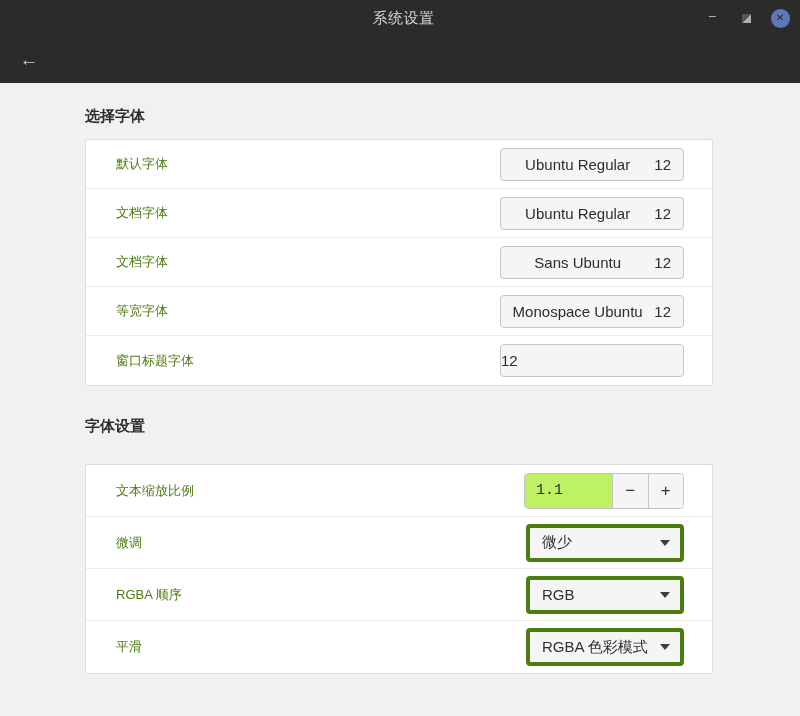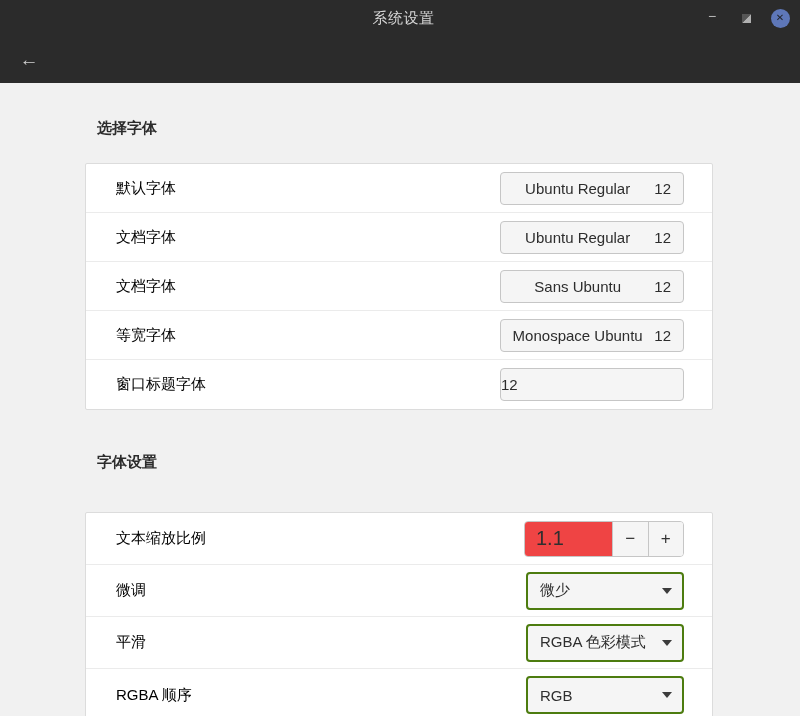--- a/index.html
+++ b/index.html
@@ -41,40 +41,40 @@
   }
   .back-button {
     color: #d2d2d2; font-size: 19px; line-height: 1;
     width: 26px; height: 26px; display: flex; align-items: center; justify-content: center;
   }
 
   
   .content { padding: 0 85px; }
   .section-heading {
     font-size: 15px; font-weight: bold; color: #2c2c2c;
-    margin: 12px; padding: 0;
+    margin: 0; padding: 0;
   }
   .heading-1 { padding-top: 24px; padding-bottom: 13px; }
   .heading-2 { padding-top: 31px; padding-bottom: 28px; }
 
   .panel {
     width: 628px; background: #ffffff;
     border: 1px solid #dcdcdc; border-radius: 2px;
     box-sizing: border-box;
   }
   .row {
     display: flex; align-items: center; justify-content: space-between;
     padding: 0 28px 0 30px;
     border-bottom: 1px solid #ebebeb;
     box-sizing: border-box;
   }
   .row:last-child { border-bottom: none; }
   .panel-fonts .row { height: 49px; }
   .panel-settings .row { height: 52px; }
-  .row-label { font-size: 15px; color: #000000; }
+  .row-label { font-size: 13px; color: #4d7c0f; }
 
   
   .font-button {
     width: 184px; height: 33px;
     background: #f5f5f5;
     border: 1px solid #c6c6c6; border-radius: 4px;
     display: flex; align-items: center;
     box-sizing: border-box;
     font-size: 15px; color: #2d2d2d;
     cursor: default;
@@ -84,37 +84,37 @@
 
   
   .spinbox {
     width: 160px; height: 36px;
     border: 1px solid #c6c6c6; border-radius: 4px;
     display: flex; box-sizing: border-box; overflow: hidden;
     background: #ffffff;
   }
   .spin-entry {
     width: 87px; border: none; outline: none;
-    font-family: Liberation Sans, sans-serif;
-    font-size: 20px; color: #2f2f2f;
-    padding: 0 0 0 11px; background: #ef4444;
+    font-family: Liberation Mono, monospace;
+    font-size: 15px; color: #2f2f2f;
+    padding: 0 0 0 11px; background: #bef264;
     box-sizing: border-box;
   }
   .spin-btn {
     width: 36px; display: flex; align-items: center; justify-content: center;
     background: #f5f5f5; border-left: 1px solid #c6c6c6;
     font-size: 17px; color: #333333; user-select: none;
     box-sizing: border-box;
   }
 
   
   .dropdown {
     width: 158px; height: 38px;
     background: #f5f5f5;
-    border: 2px solid #4d7c0f; border-radius: 4px;
+    border: 4px solid #4d7c0f; border-radius: 4px;
     display: flex; align-items: center;
     box-sizing: border-box; padding: 0 10px 0 12px;
     font-size: 15px; color: #2f2f2f; cursor: default;
   }
   .dropdown-value { flex: 1; white-space: nowrap; overflow: hidden; }
   .caret-down {
     width: 0; height: 0; flex: none;
     border-left: 5px solid transparent;
     border-right: 5px solid transparent;
     border-top: 6px solid #3c3c3c;
@@ -208,30 +208,30 @@
 
     <div class="row">
       <span class="row-label">微调</span>
       <div class="dropdown">
         <span class="dropdown-value">微少</span>
         <span class="caret-down"></span>
       </div>
     </div>
 
     <div class="row">
+      <span class="row-label">RGBA 顺序</span>
+      <div class="dropdown">
+        <span class="dropdown-value">RGB</span>
+        <span class="caret-down"></span>
+      </div>
+    </div>
+
+    <div class="row">
       <span class="row-label">平滑</span>
       <div class="dropdown">
         <span class="dropdown-value">RGBA 色彩模式</span>
         <span class="caret-down"></span>
       </div>
     </div>
 
-    <div class="row">
-      <span class="row-label">RGBA 顺序</span>
-      <div class="dropdown">
-        <span class="dropdown-value">RGB</span>
-        <span class="caret-down"></span>
-      </div>
-    </div>
-
   </div>
 
 </div>
 
 </body></html>

